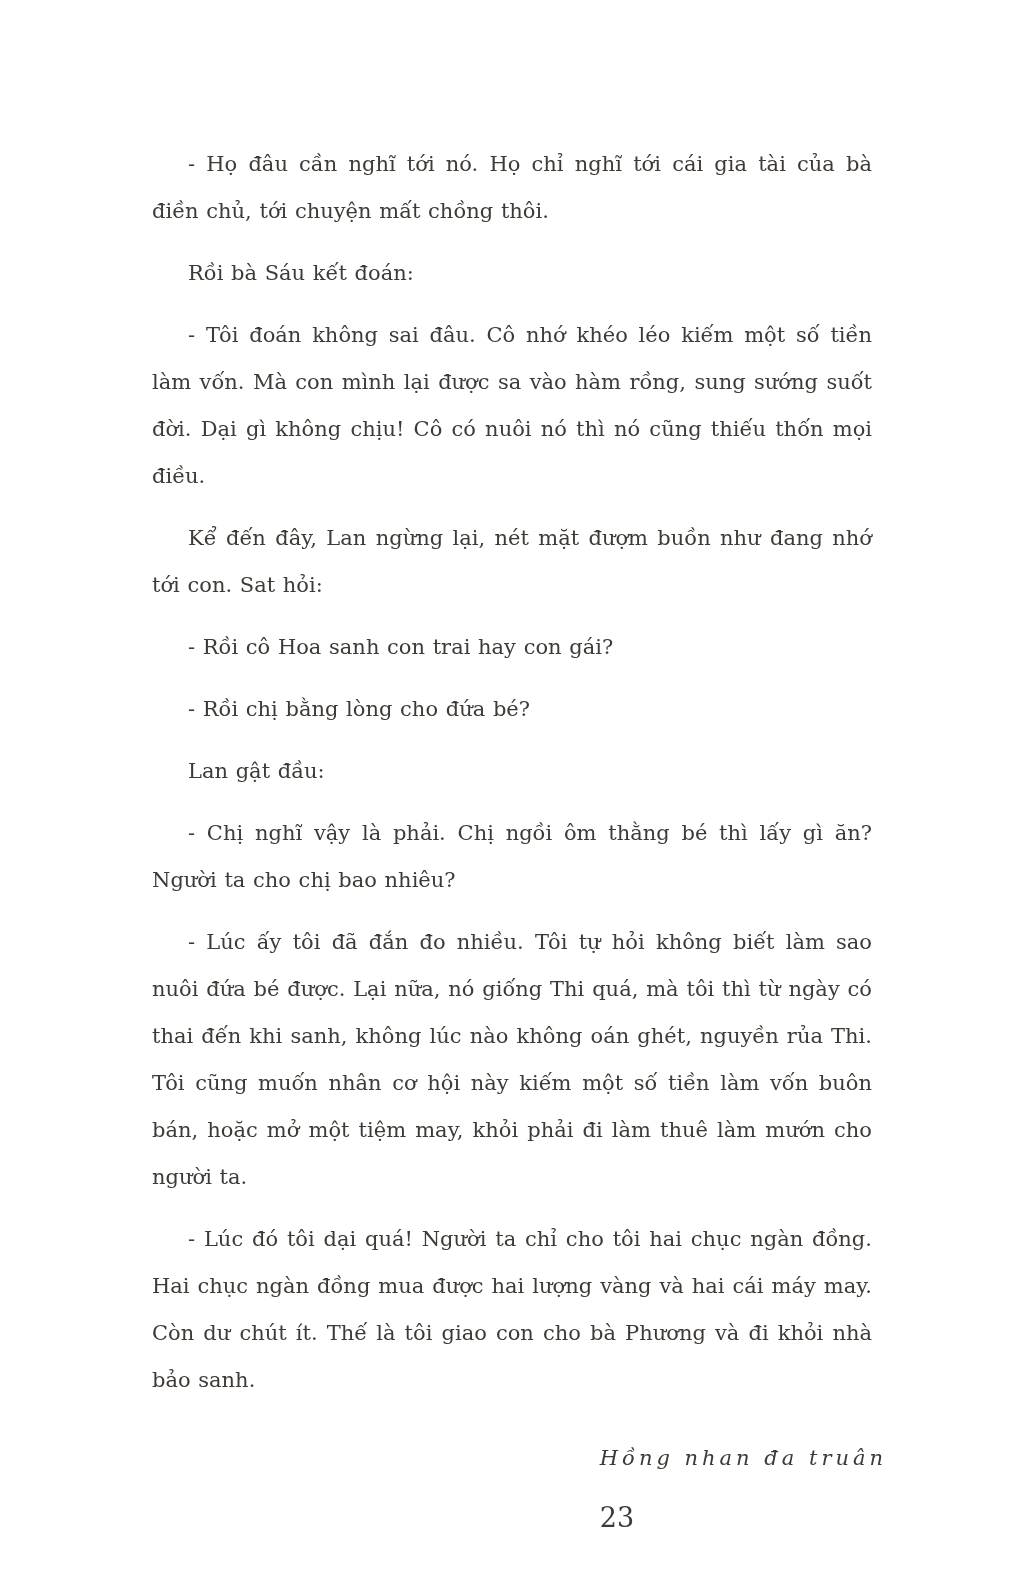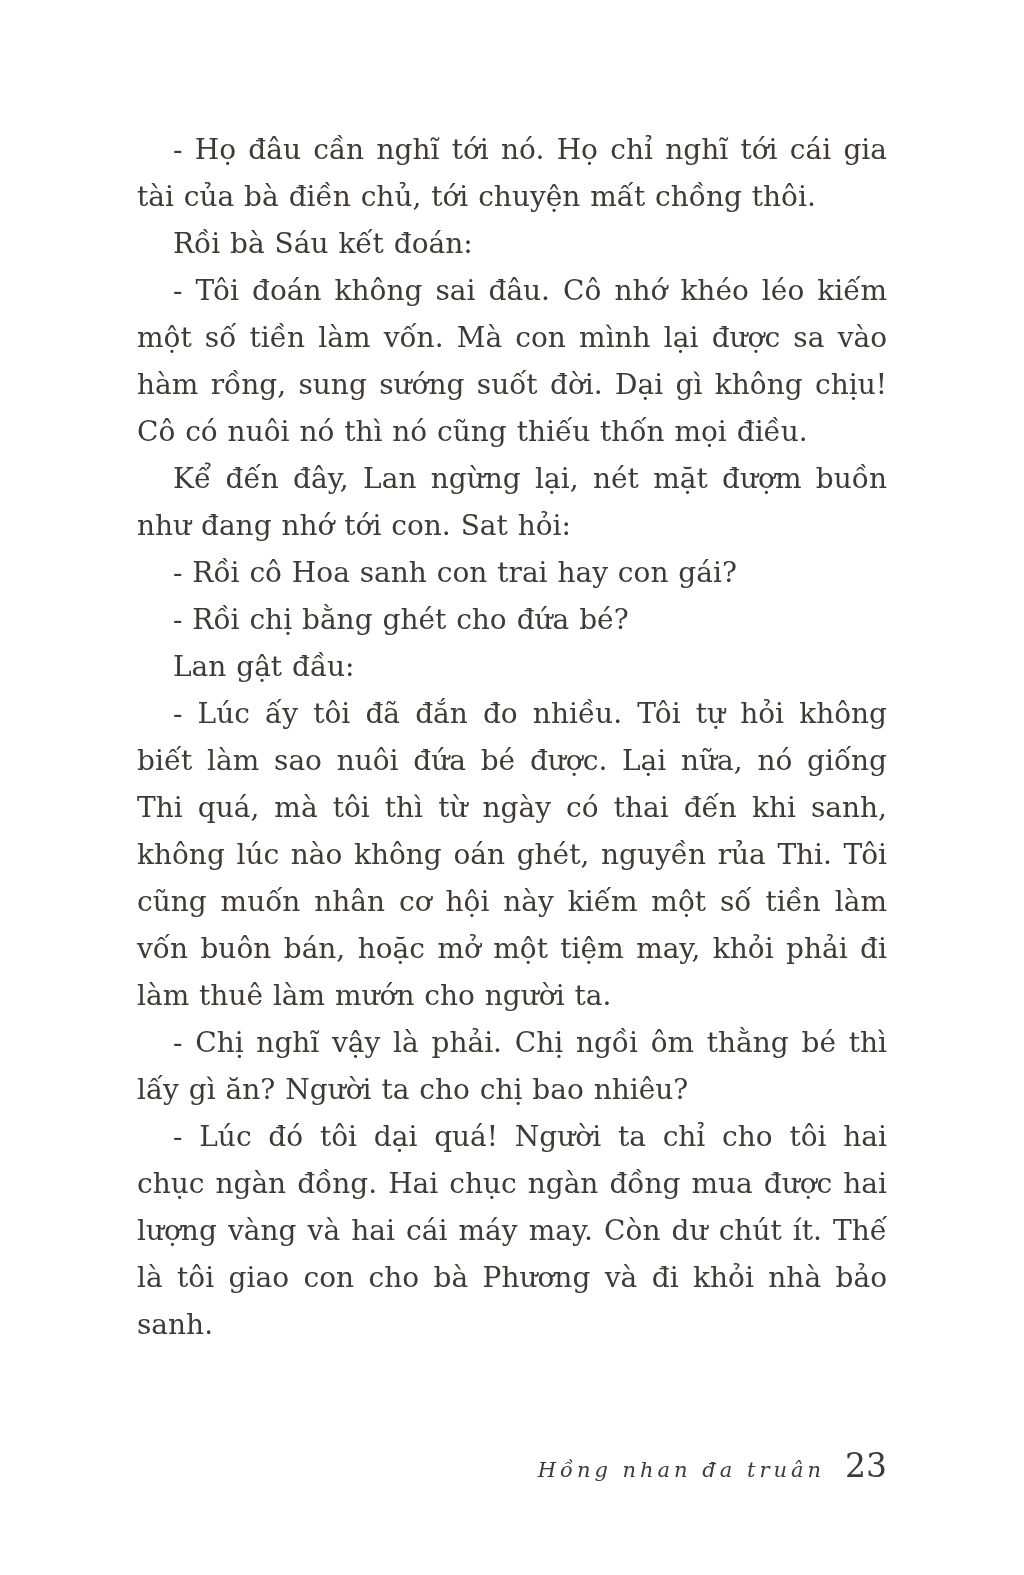--- a/index.html
+++ b/index.html
@@ -17,63 +17,64 @@
     font-family: "DejaVu Serif", "Liberation Serif", serif;
     color: #3e3a35;
   }
   .text-block {
     position: absolute;
     top: 126px;
     left: 137px;
     width: 750px;
   }
   .text-block p {
-    margin: 0;
-    font-size: 28px;
+    margin: 15px;
+    font-size: 21px;
     line-height: 47px;
     text-align: justify;
     text-indent: 36px;
     word-spacing: 1px;
   }
   .footer {
     position: absolute;
     top: 1446px;
     right: 137px;
     display: flex;
     align-items: baseline;
-    gap: 20px;
+    gap: 32px;
+    flex-direction: column;
   }
   .running-title {
     font-style: italic;
     font-size: 21px;
     letter-spacing: 4px;
     color: #3e3a35;
     white-space: nowrap;
   }
   .page-number {
     font-style: normal;
-    font-size: 33px;
+    font-size: 27px;
     color: #3e3a35;
   }
 </style>
 </head>
 <body>
 
 <div class="page">
 
   <div class="text-block">
     <p>- Họ đâu cần nghĩ tới nó. Họ chỉ nghĩ tới cái gia tài của bà điền chủ, tới chuyện mất chồng thôi.</p>
     <p>Rồi bà Sáu kết đoán:</p>
     <p>- Tôi đoán không sai đâu. Cô nhớ khéo léo kiếm một số tiền làm vốn. Mà con mình lại được sa vào hàm rồng, sung sướng suốt đời. Dại gì không chịu! Cô có nuôi nó thì nó cũng thiếu thốn mọi điều.</p>
     <p>Kể đến đây, Lan ngừng lại, nét mặt đượm buồn như đang nhớ tới con. Sat hỏi:</p>
     <p>- Rồi cô Hoa sanh con trai hay con gái?</p>
-    <p>- Rồi chị bằng ghét cho đứa bé?</p>
+    <p>- Rồi chị bằng lòng cho đứa bé?</p>
     <p>Lan gật đầu:</p>
+    <p>- Chị nghĩ vậy là phải. Chị ngồi ôm thằng bé thì lấy gì ăn? Người ta cho chị bao nhiêu?</p>
     <p>- Lúc ấy tôi đã đắn đo nhiều. Tôi tự hỏi không biết làm sao nuôi đứa bé được. Lại nữa, nó giống Thi quá, mà tôi thì từ ngày có thai đến khi sanh, không lúc nào không oán ghét, nguyền rủa Thi. Tôi cũng muốn nhân cơ hội này kiếm một số tiền làm vốn buôn bán, hoặc mở một tiệm may, khỏi phải đi làm thuê làm mướn cho người ta.</p>
-    <p>- Chị nghĩ vậy là phải. Chị ngồi ôm thằng bé thì lấy gì ăn? Người ta cho chị bao nhiêu?</p>
     <p>- Lúc đó tôi dại quá! Người ta chỉ cho tôi hai chục ngàn đồng. Hai chục ngàn đồng mua được hai lượng vàng và hai cái máy may. Còn dư chút ít. Thế là tôi giao con cho bà Phương và đi khỏi nhà bảo sanh.</p>
   </div>
 
   <div class="footer">
     <span class="running-title">Hồng nhan đa truân</span>
     <span class="page-number">23</span>
   </div>
 
 </div>
 

